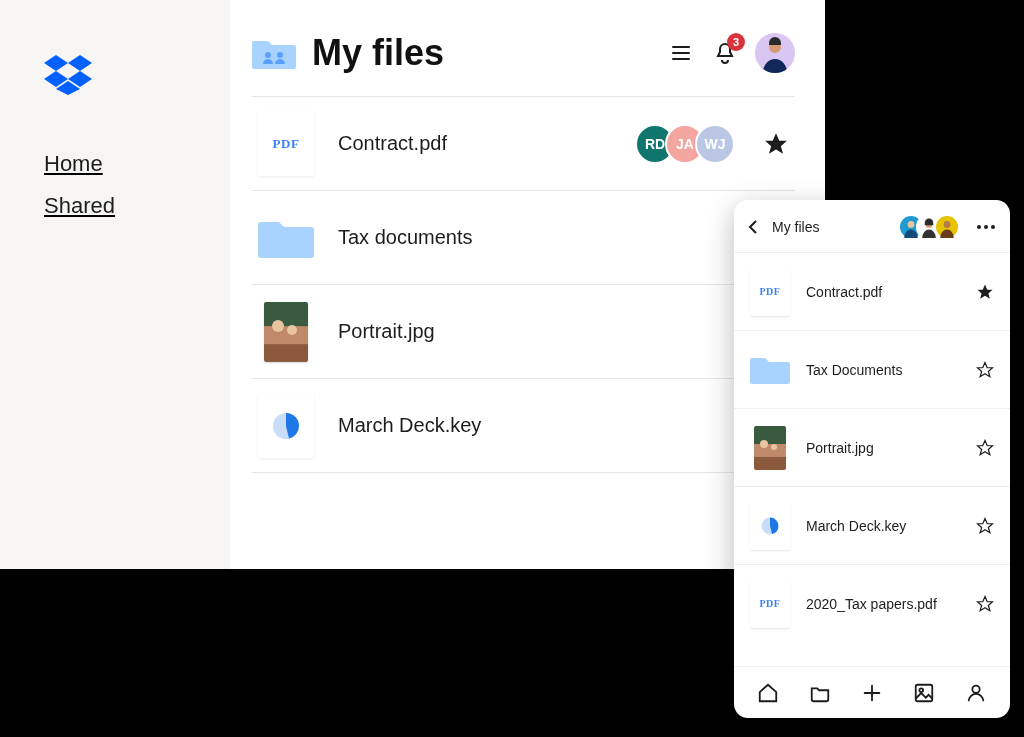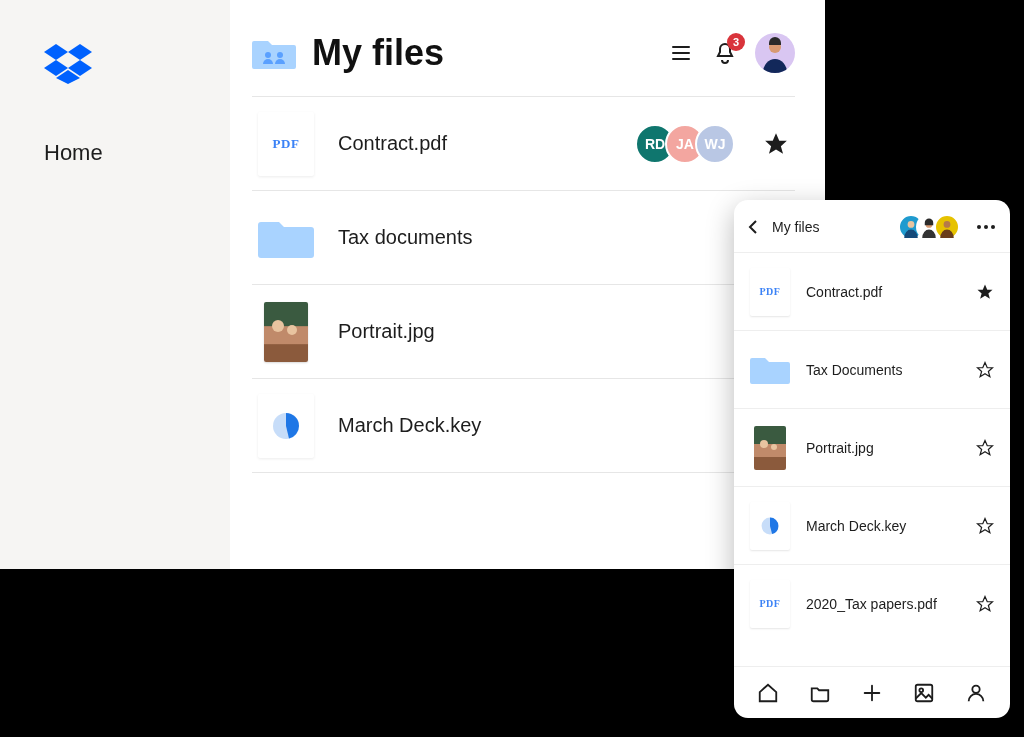--- a/index.html
+++ b/index.html
@@ -13,21 +13,22 @@
     left: 0; top: 0;
     width: 825px; height: 569px;
     background: #fff;
     display: flex;
     overflow: hidden;
   }
   .sidebar {
     width: 230px;
     height: 100%;
     background: #f6f5f3;
-    padding: 44px 0 0 44px;
+    padding: 55px 0 0 44px;
+    text-decoration: underline;
   }
   .logo { margin-bottom: 52px; }
   .nav-item {
     font-size: 22px;
     line-height: 1.2;
     color: #1d1d1d;
     margin-bottom: 16px;
     cursor: pointer;
   }
 
@@ -200,20 +201,21 @@
           <g fill="#0061fe">
             <polygon points="12,0 24,8 12,16 0,8"></polygon>
             <polygon points="36,0 48,8 36,16 24,8"></polygon>
             <polygon points="12,16 24,24 12,32 0,24"></polygon>
             <polygon points="36,16 48,24 36,32 24,24"></polygon>
             <polygon points="24,26 36,34 24,40 12,34"></polygon>
           </g>
         </svg>
       </div>
       <div class="nav-item">Home</div>
+      <div class="nav-item">Shared</div>
     </aside>
 
     <main class="main">
 
       <div class="header">
         <div class="header-folder-icon">
           <svg viewBox="0 0 44 36" width="44" height="36">
             <path fill="#a9d3ff" d="M2 6 h14 l4 4 h22 a2 2 0 0 1 2 2 v20 a2 2 0 0 1 -2 2 H2 a2 2 0 0 1 -2 -2 V8 a2 2 0 0 1 2 -2 z"></path>
             <g fill="#5aa0ff">
               <circle cx="16" cy="20" r="3"></circle>

